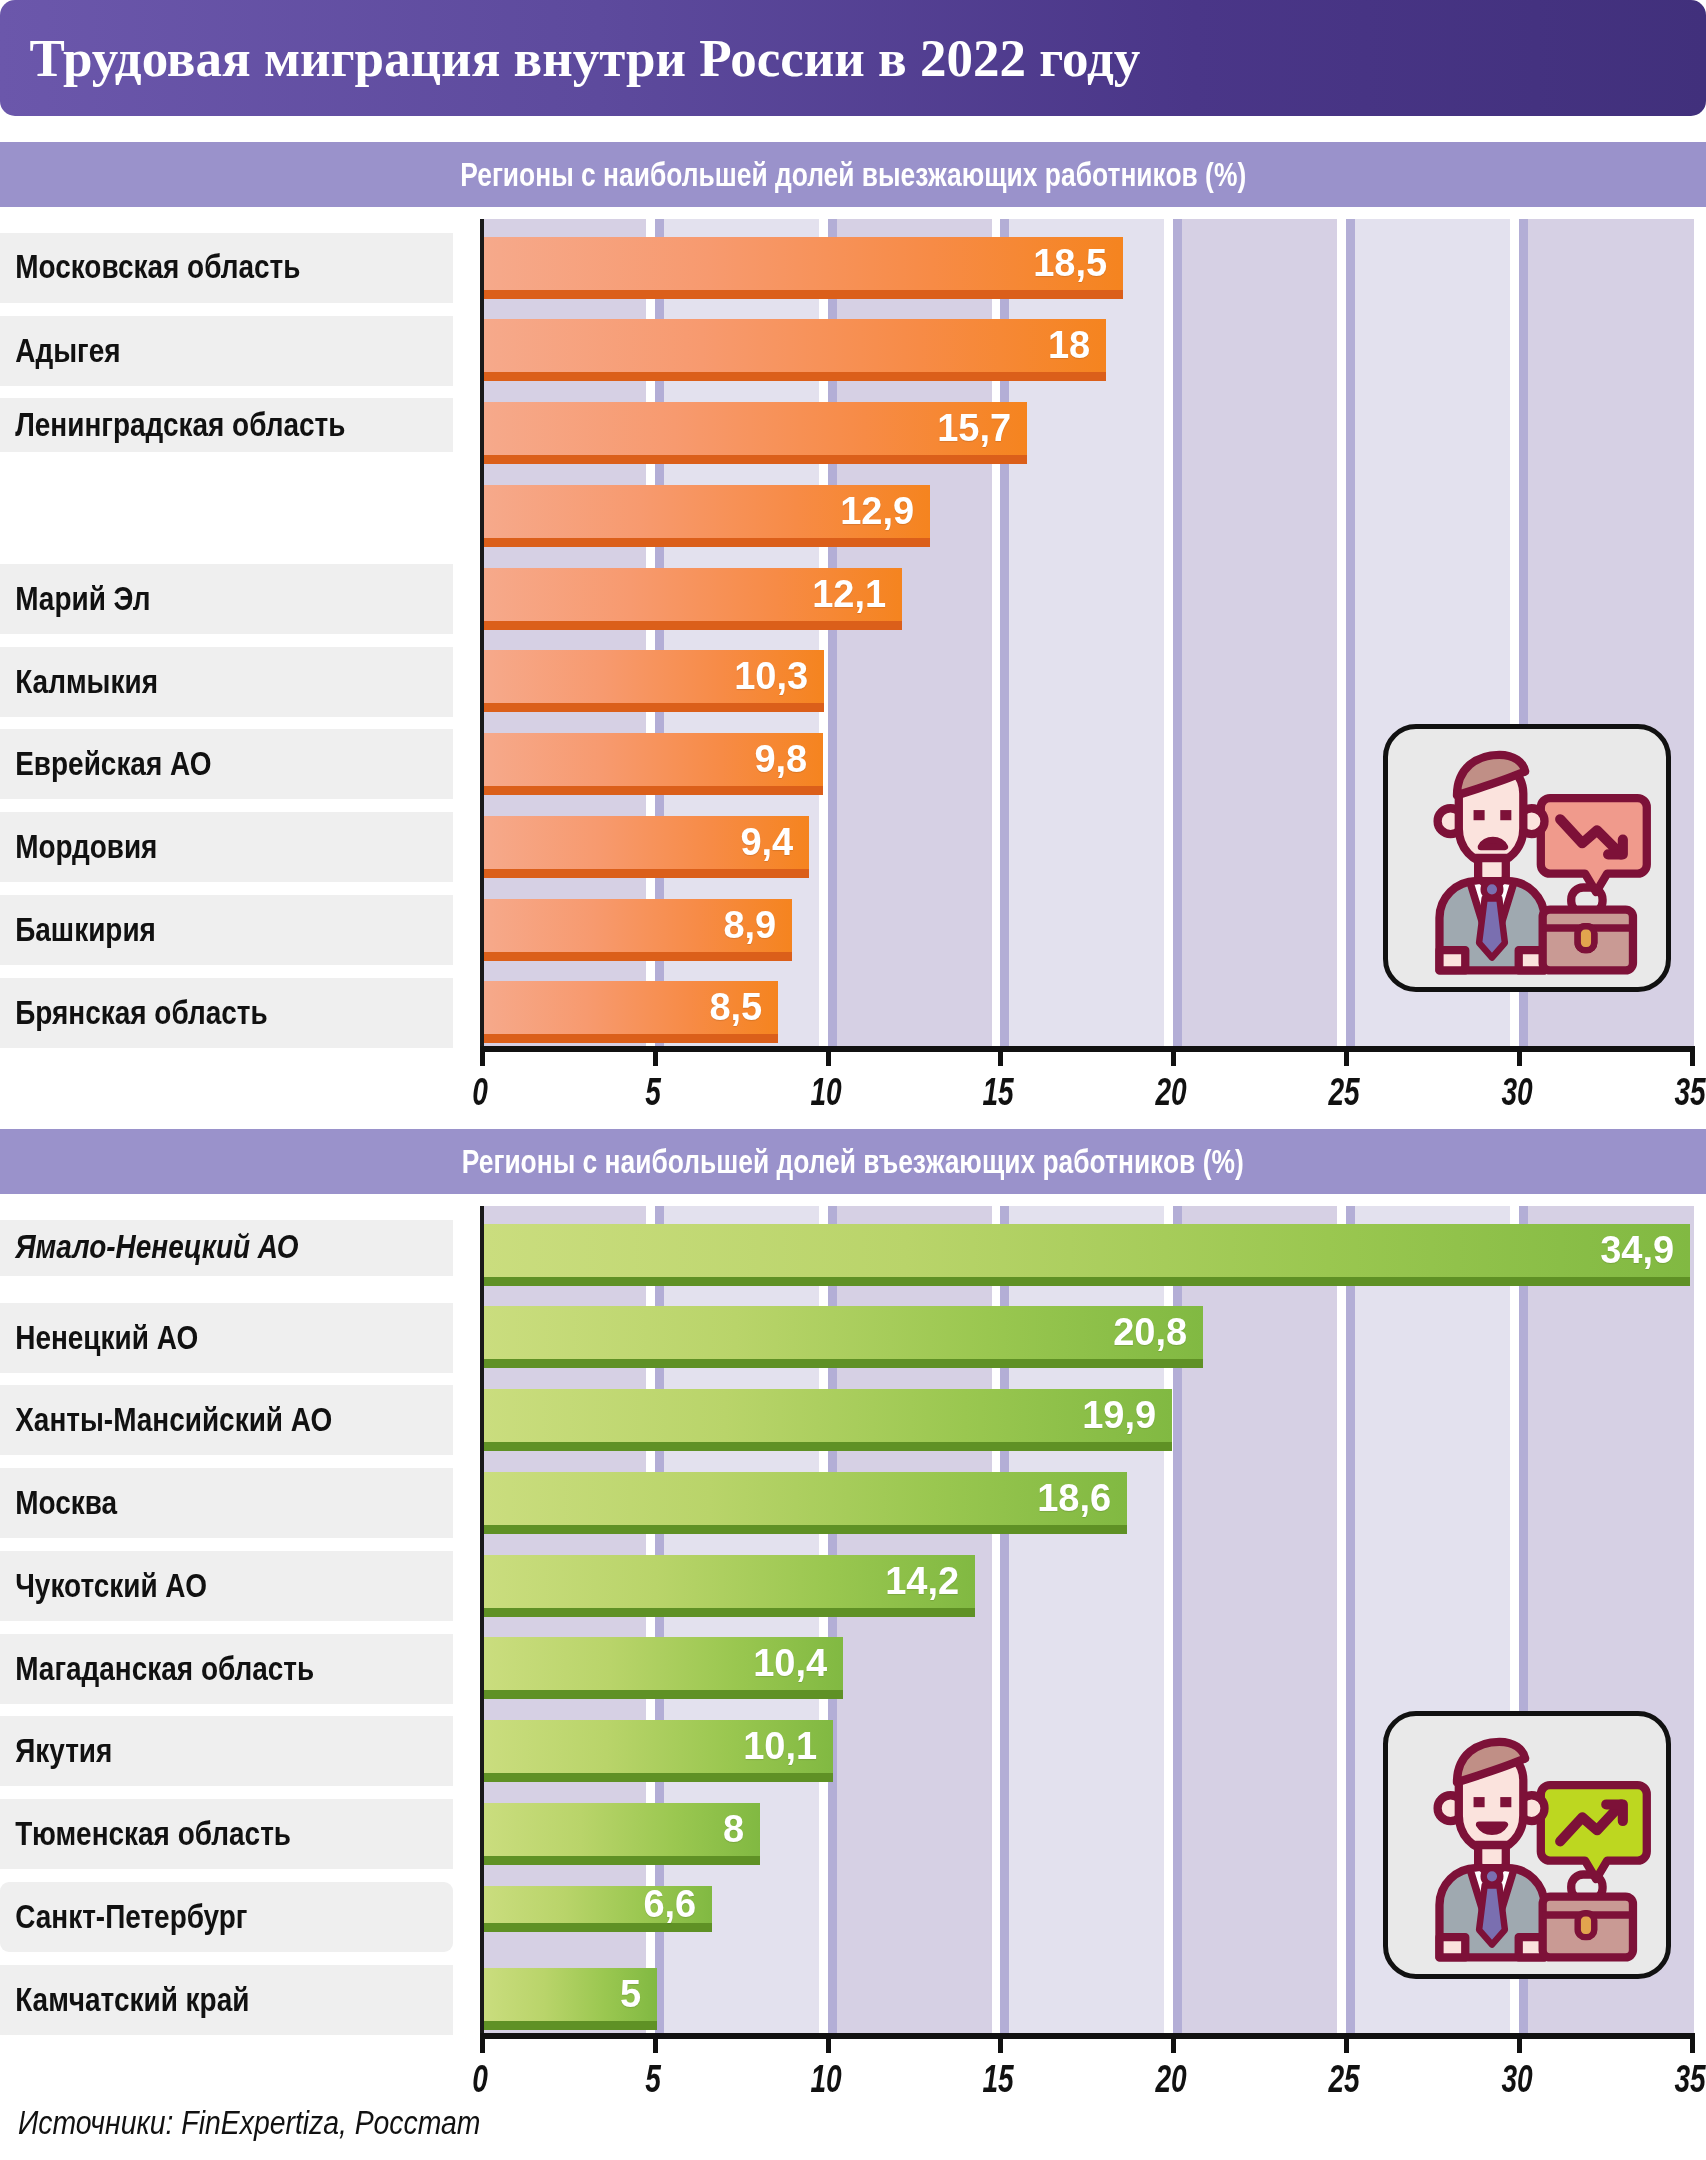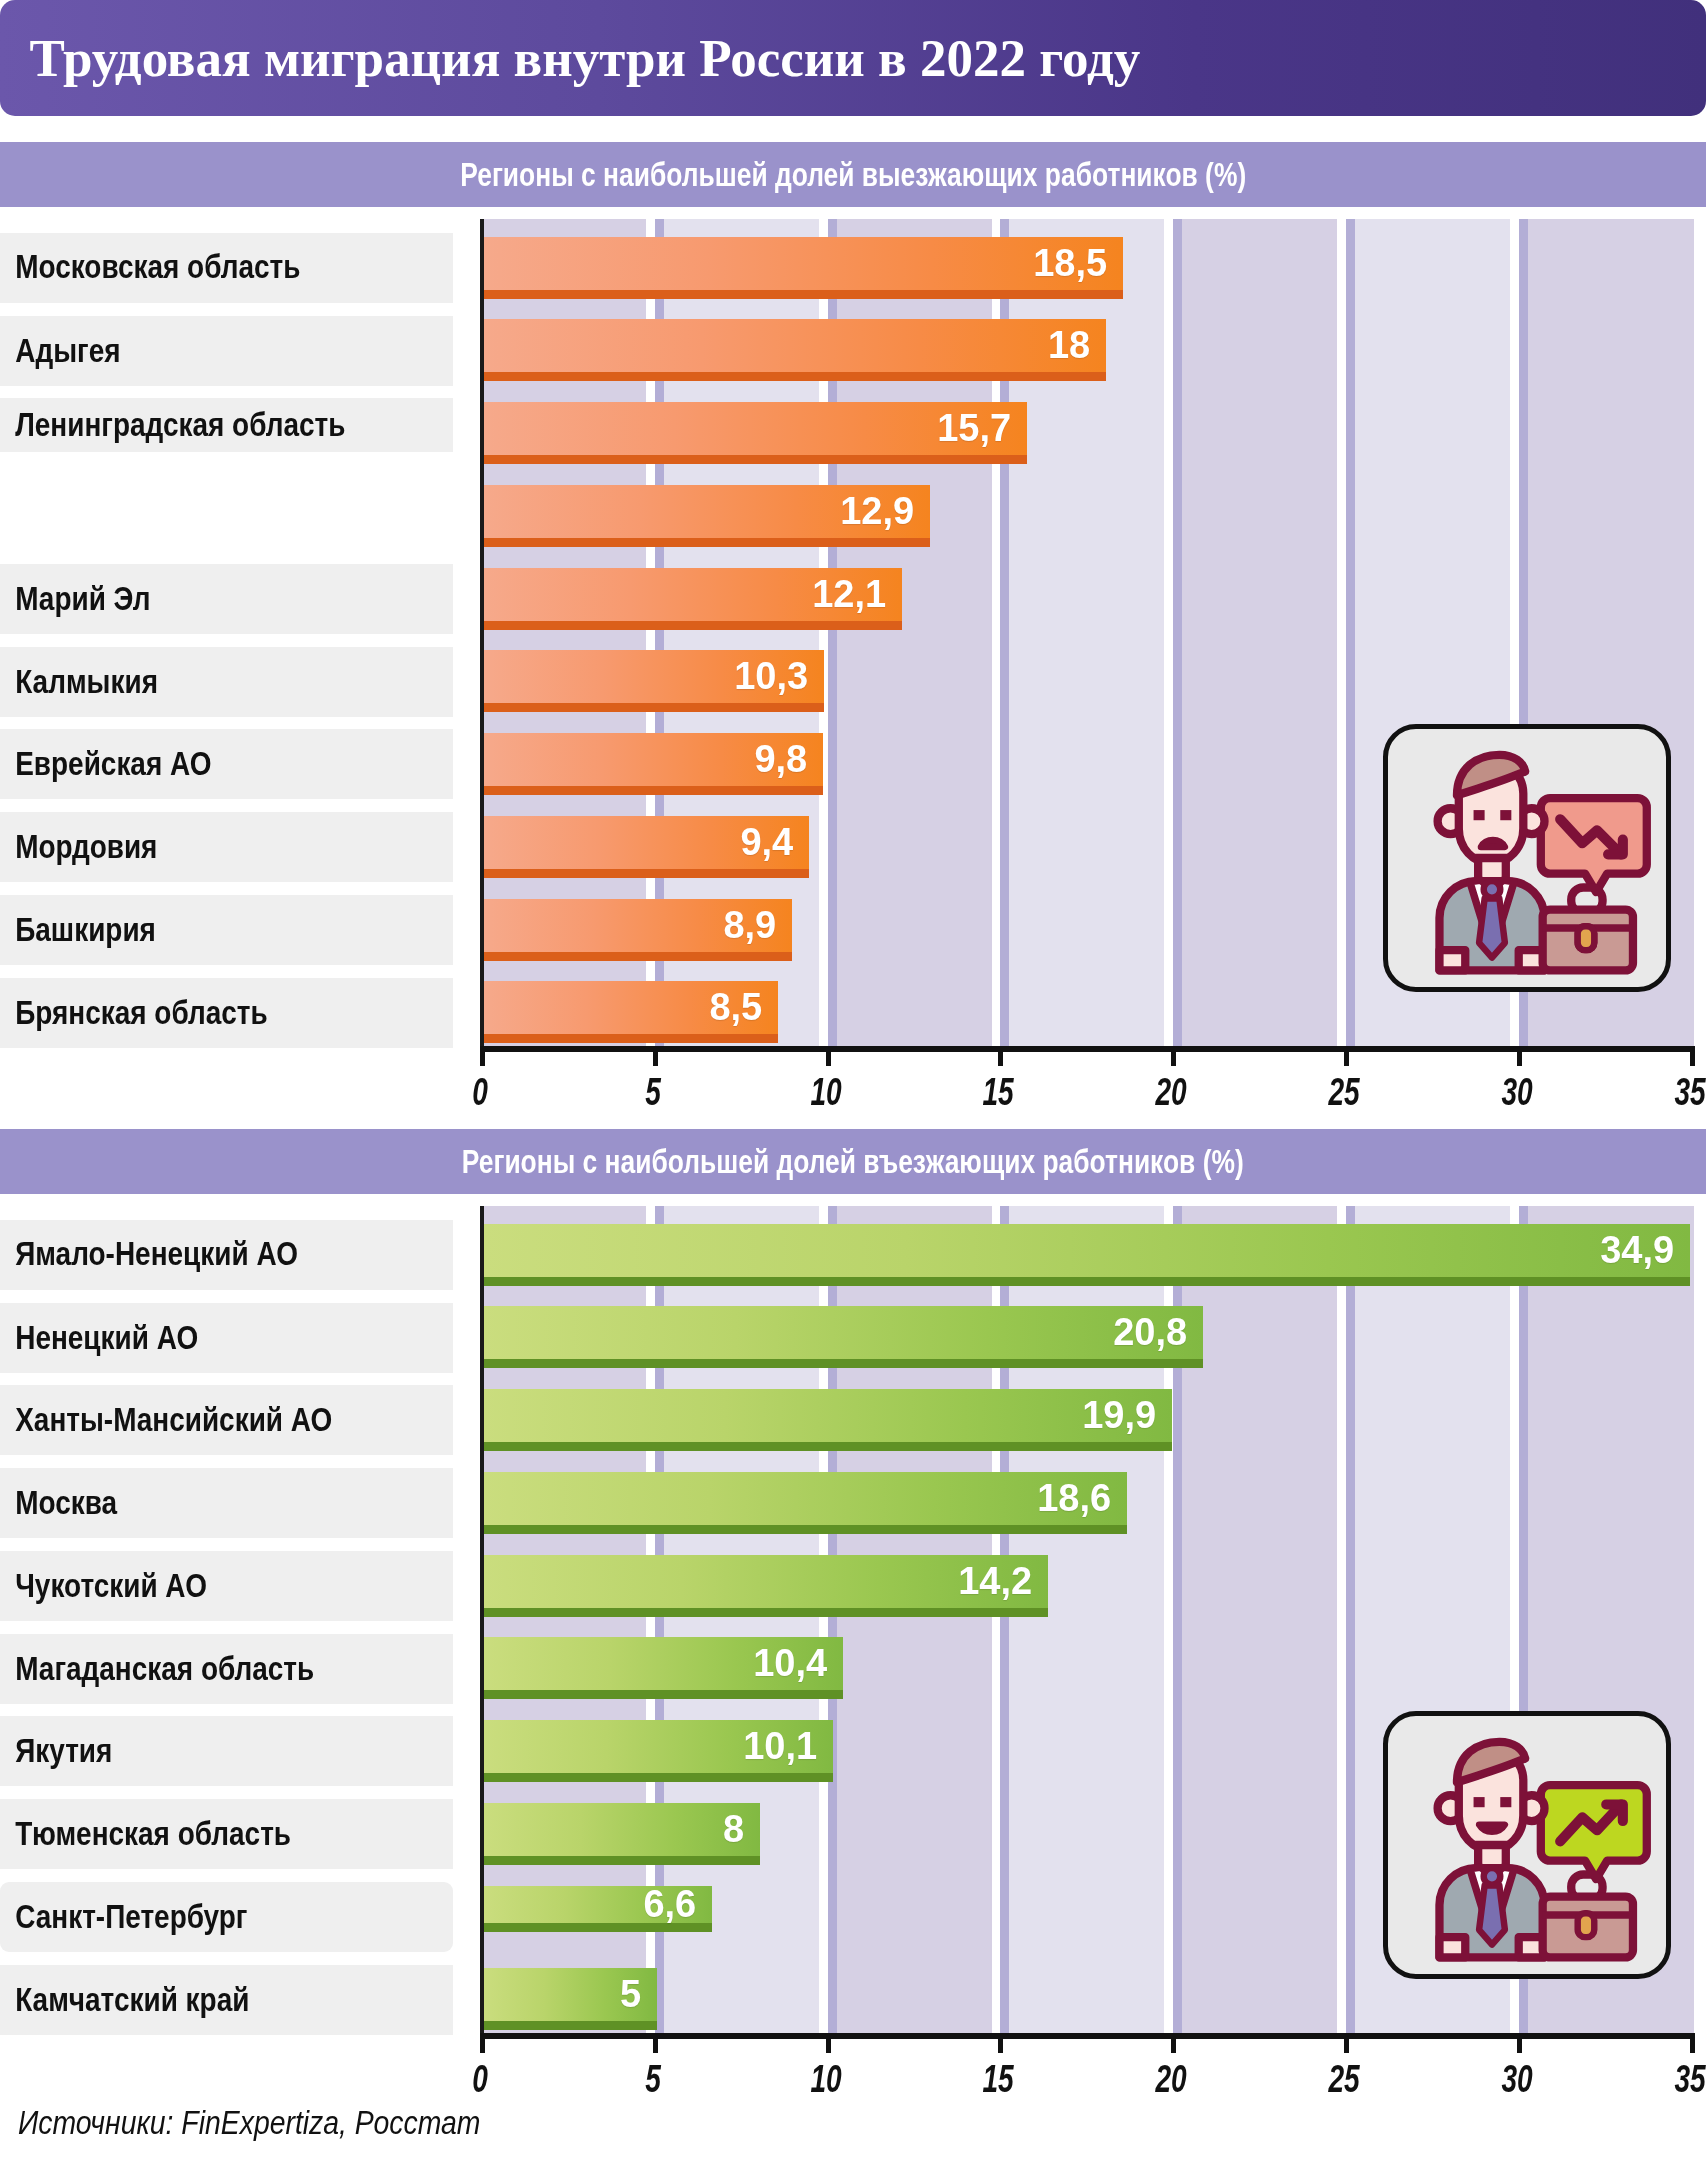--- a/index.html
+++ b/index.html
@@ -252,21 +252,21 @@
       <rect x="205" y="214" width="18" height="26" rx="8" fill="#e2a44e" stroke="#7d1138" stroke-width="7"></rect>
     </svg>
   </div>
 
   <div class="section-head" id="sec2">
     <span>Регионы с наибольшей долей въезжающих работников (%)</span>
   </div>
 
   <div class="chart" id="chart2">
     <div class="labels" id="labels2">
-        <div class="label-cell" style="top: 13.8px; height: 70px;">
+        <div class="label-cell" style="top: 13.8px; height: 56px; font-style: italic;">
           <span>Ямало-Ненецкий АО</span>
         </div>
         <div class="label-cell" style="top: 97px; height: 70px;">
           <span>Ненецкий АО</span>
         </div>
         <div class="label-cell" style="top: 179px; height: 70px;">
           <span>Ханты-Мансийский АО</span>
         </div>
         <div class="label-cell" style="top: 262px; height: 70px;">
           <span>Москва</span>
@@ -315,21 +315,21 @@
         </div>
         <div class="bar green" style="top: 100px; left: 0px; height: 62px; width: 719px;">
           <span class="val">20,8</span>
         </div>
         <div class="bar green" style="top: 183px; left: 0px; height: 62px; width: 688px;">
           <span class="val">19,9</span>
         </div>
         <div class="bar green" style="top: 266px; left: 0px; height: 62px; width: 643px;">
           <span class="val">18,6</span>
         </div>
-        <div class="bar green" style="top: 349px; left: 0px; height: 62px; width: 564px;">
+        <div class="bar green" style="top: 349px; left: 0px; height: 62px; width: 491px;">
           <span class="val">14,2</span>
         </div>
         <div class="bar green" style="top: 431px; left: 0px; height: 62px; width: 359px;">
           <span class="val">10,4</span>
         </div>
         <div class="bar green" style="top: 514px; left: 0px; height: 62px; width: 349px;">
           <span class="val">10,1</span>
         </div>
         <div class="bar green" style="top: 597px; left: 0px; height: 62px; width: 276px;">
           <span class="val">8</span>

